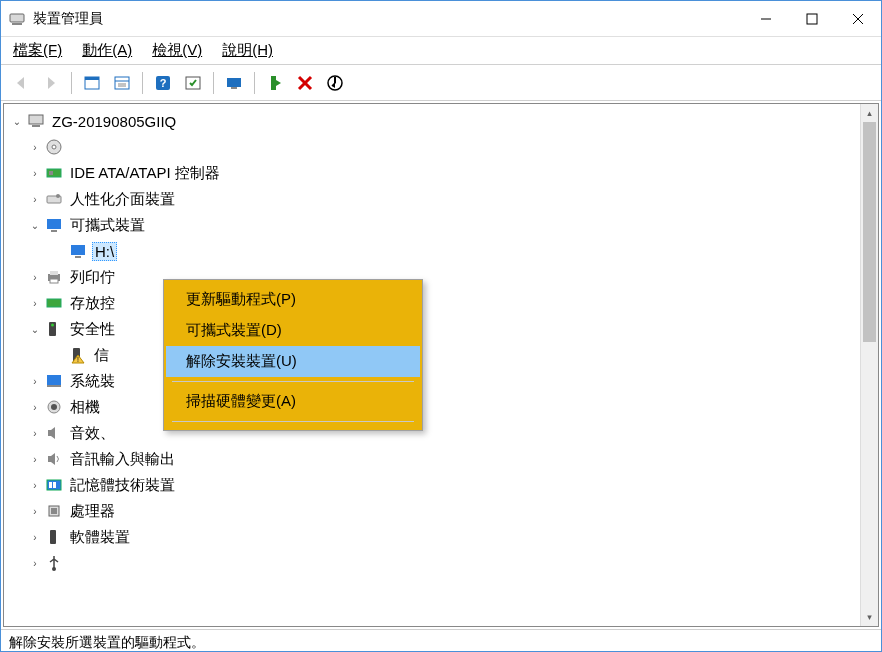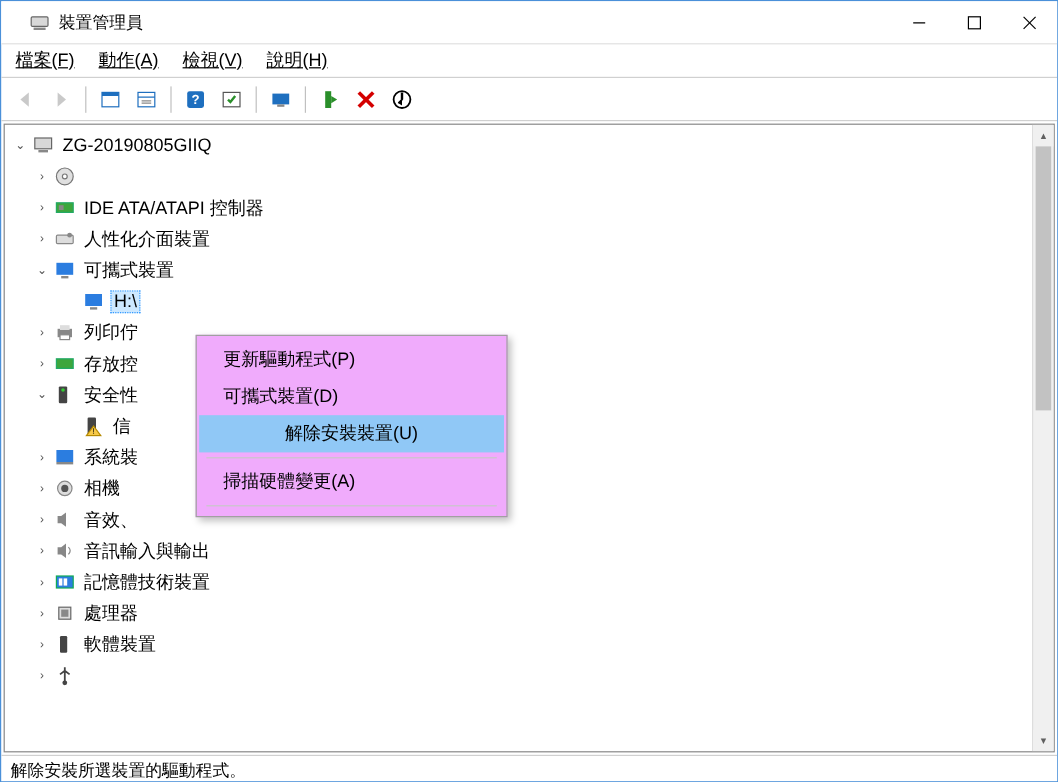--- a/index.html
+++ b/index.html
@@ -11,21 +11,21 @@
     height: 652px;
     overflow: hidden;
     border: 1px solid #4a90d9;
     position: relative;
   }
   
   .titlebar {
     height: 36px;
     display: flex;
     align-items: center;
-    padding-left: 24px;
+    padding-left: 8px;
     background: #fff;
     border-bottom: 1px solid #e0e0e0;
   }
   .titlebar .app-icon {
     width: 16px; height: 16px;
     margin-right: 8px;
     display: inline-flex;
     align-items: center;
     justify-content: center;
   }
@@ -139,34 +139,33 @@
     top: 18px; left: 2px; right: 2px;
     height: 220px;
     background: #c2c2c2;
   }
   
   .context-menu {
     position: absolute;
     left: 162px;
     top: 278px;
     width: 260px;
-    background: #f0abfc;
+    background: #eab308;
     border: 1px solid #a0a0a0;
     box-shadow: 3px 3px 6px rgba(0,0,0,0.25);
     padding: 4px 2px;
     z-index: 50;
   }
   .context-menu .cm-item {
     padding: 6px 20px;
     font-size: 15px;
     cursor: default;
   }
   .context-menu .cm-item.highlight {
     background: #90c8f6;
-    text-align: center;
   }
   .context-menu .cm-sep {
     height: 1px;
     background: #c8c8c8;
     margin: 4px 6px;
   }
   
   .statusbar {
     height: 26px;
     border-top: 1px solid #d0d0d0;

